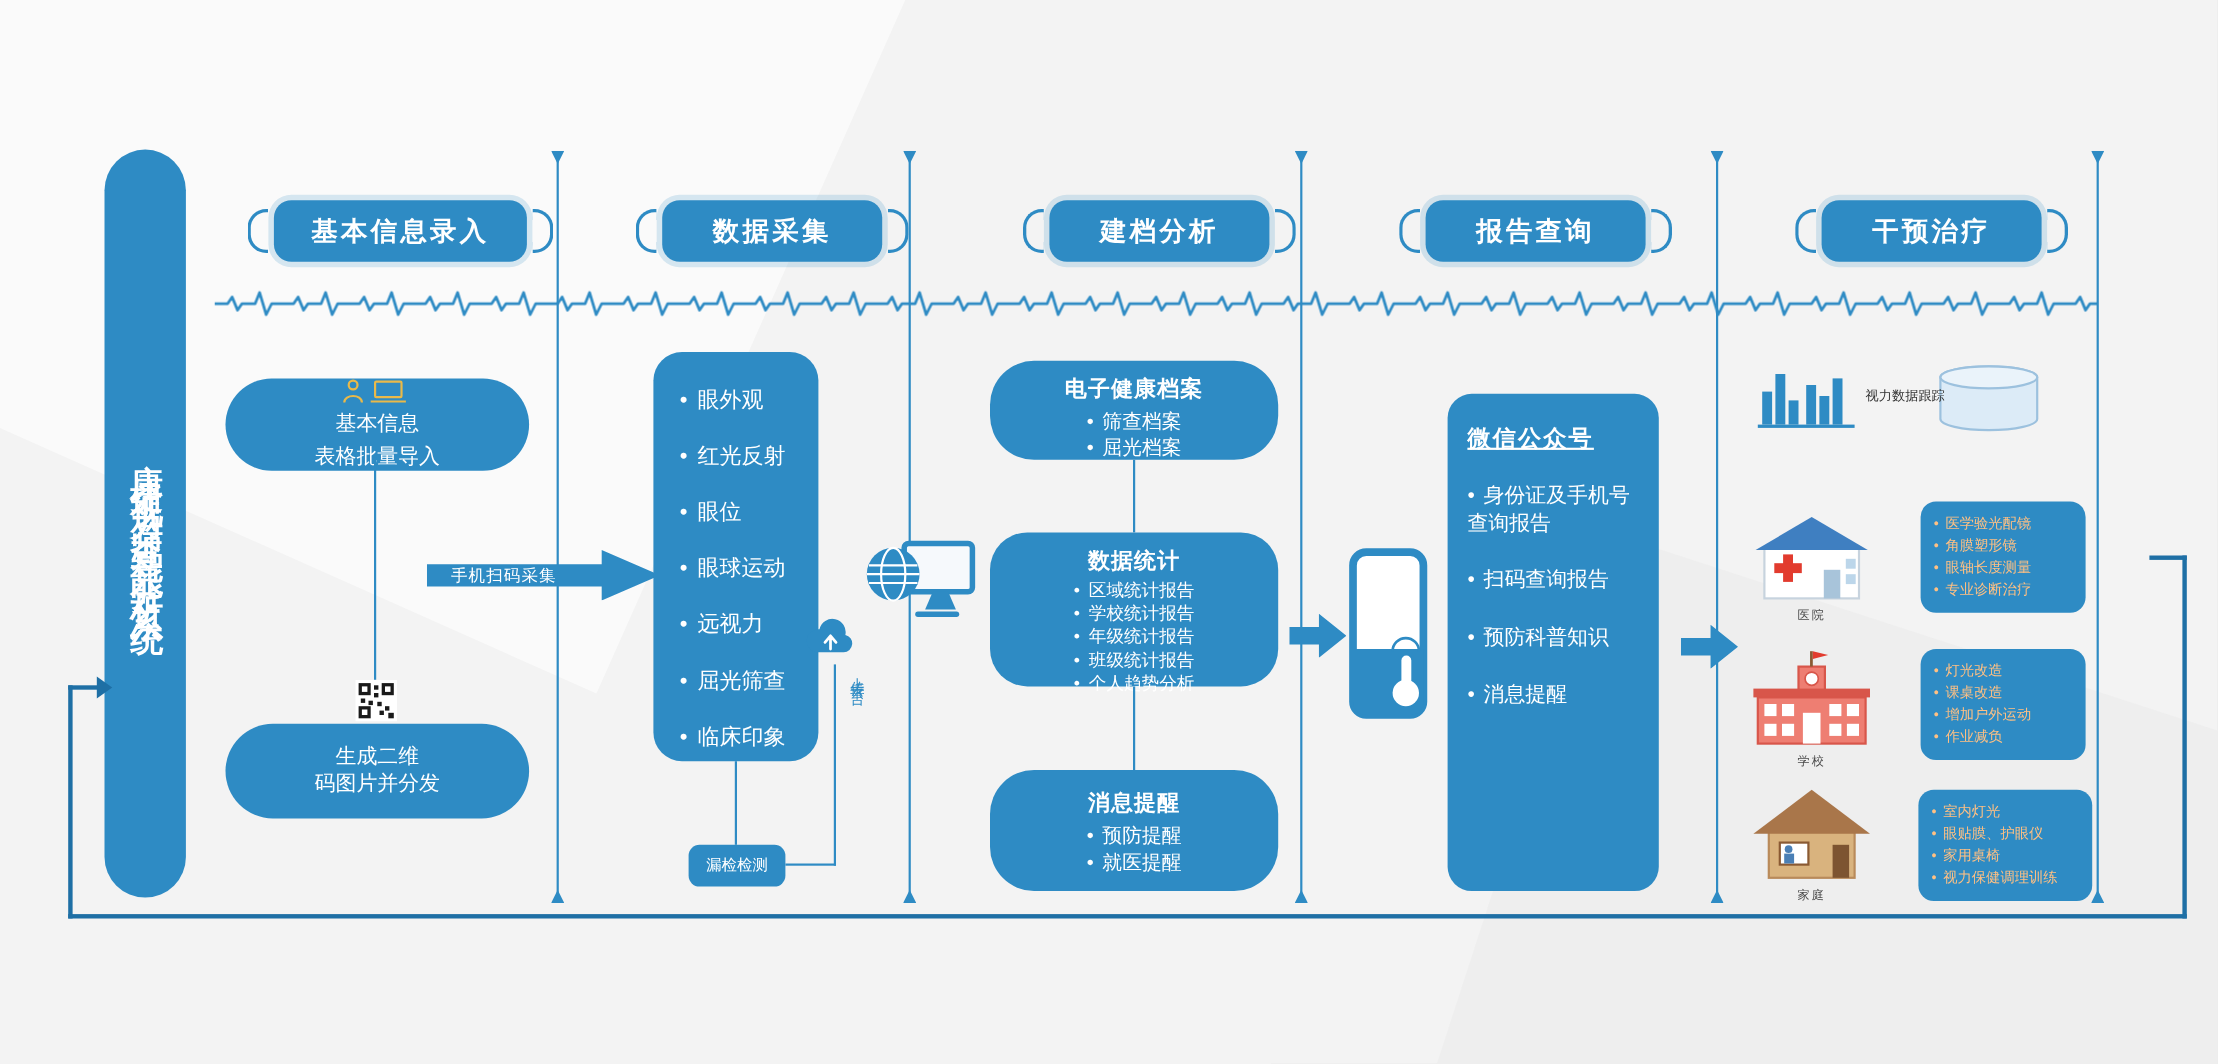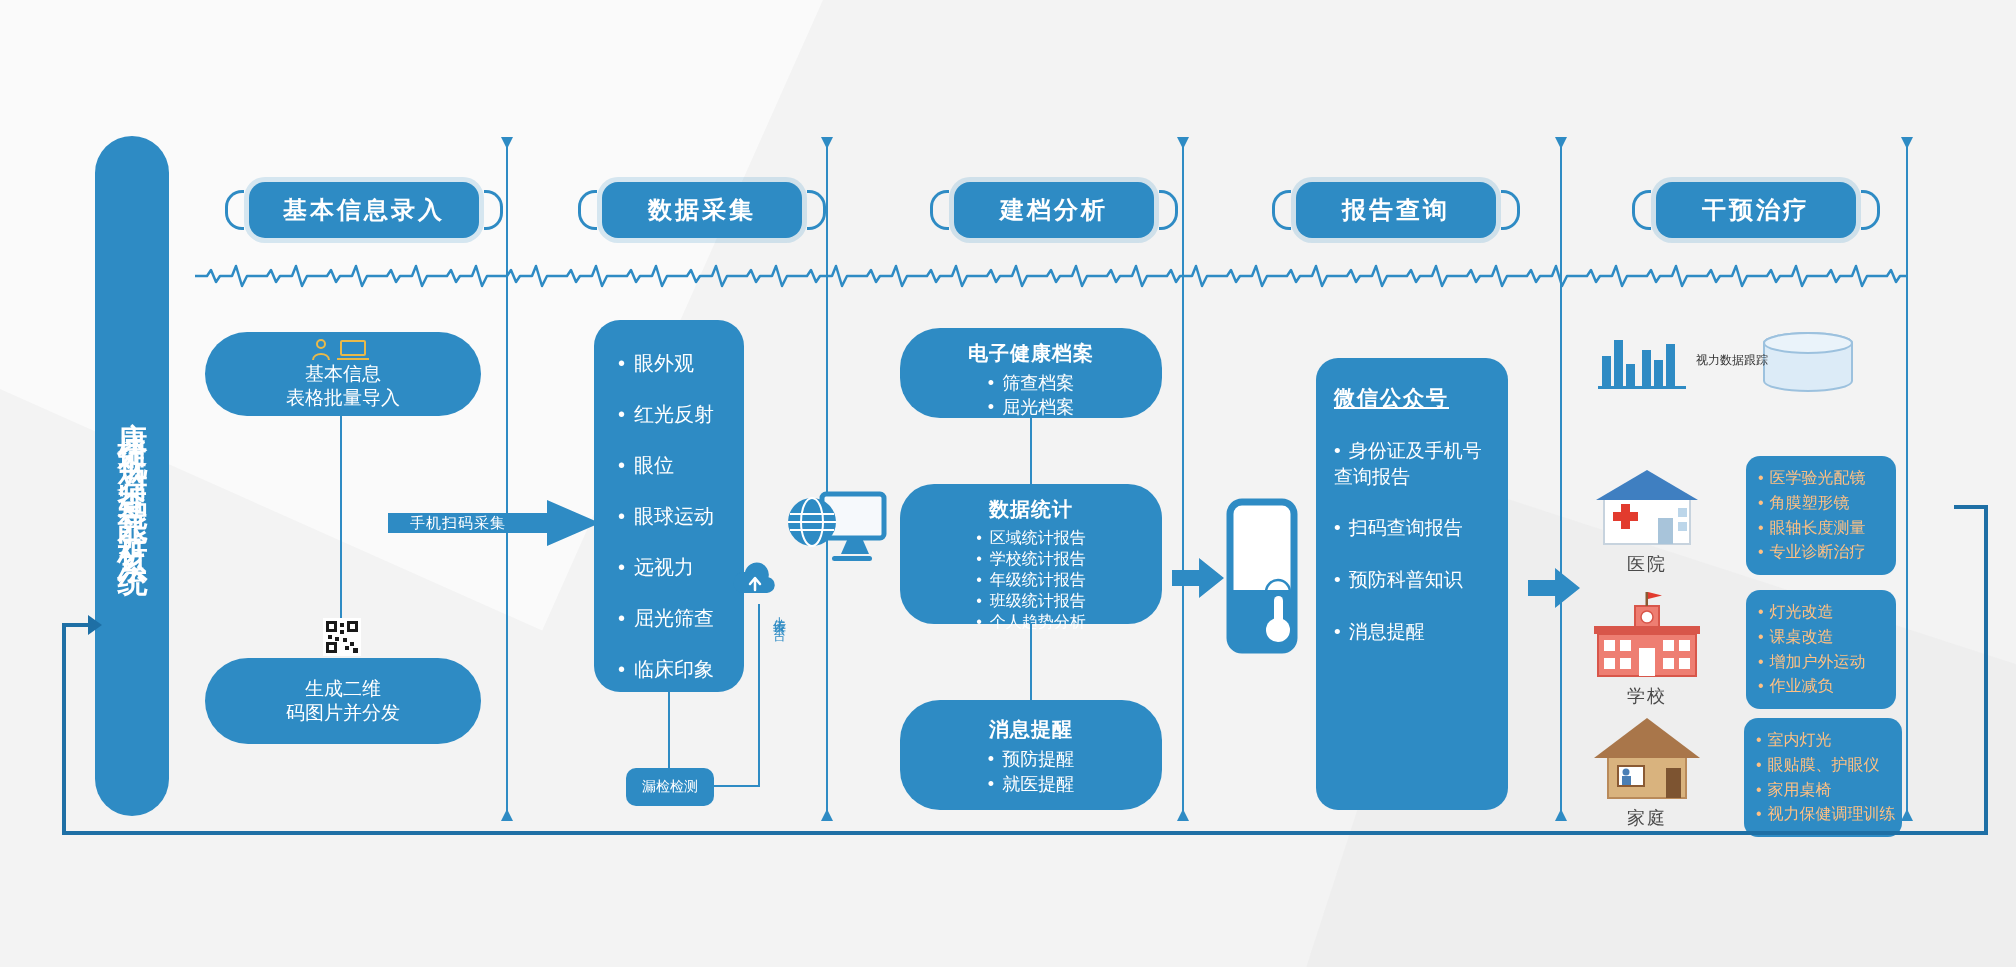--- a/index.html
+++ b/index.html
@@ -62,21 +62,21 @@
   #d1{left:506px;} #d2{left:826px;} #d3{left:1182px;} #d4{left:1560px;} #d5{left:1906px;}
 
   
   .pill{position:absolute;background:var(--primary);border-radius:44px;color:#fff;
     display:flex;flex-direction:column;align-items:center;justify-content:center;text-align:center;}
   .rbox{position:absolute;background:var(--primary);border-radius:18px;color:#fff;}
   .vline{position:absolute;width:2px;background:var(--primary);}
   .hline{position:absolute;height:2px;background:var(--primary);}
 
   
-  #c1-import{left:205px;top:332px;width:276px;height:84px;}
+  #c1-import{left:205px;top:344px;width:276px;height:84px;justify-content:space-between;}
   #c1-import .line{font-size:19px;line-height:1.25;}
   #c1-conn{left:340px;top:416px;height:202px;}
   #c1-qr{position:absolute;left:323px;top:618px;}
   #c1-gen{left:205px;top:658px;width:276px;height:86px;}
   #c1-gen .line{font-size:19px;line-height:1.25;}
   .scan-arrow{
     position:absolute;left:388px;top:500px;width:212px;height:46px;background:var(--primary);
     clip-path:polygon(0 28%,75% 28%,75% 0,100% 50%,75% 100%,75% 72%,0 72%);
     display:flex;align-items:center;color:#fff;font-size:15px;padding-left:22px;letter-spacing:1px;
   }
@@ -120,30 +120,30 @@
   #c4-wechat{left:1316px;top:358px;width:192px;height:452px;border-radius:22px;padding:26px 16px 0 18px;}
   #c4-wechat .box-title{font-size:21px;font-weight:700;text-align:left;letter-spacing:2px;margin-bottom:26px;text-decoration:underline;}
   #c4-wechat li{list-style:none;font-size:19px;line-height:1.35;margin-bottom:26px;}
   #c4-wechat li::before{content:"•";margin-right:8px;}
 
   
   #c5-chart{position:absolute;left:1596px;top:326px;}
   #c5-cyl{position:absolute;left:1760px;top:330px;}
   #c5-cyl-label{position:absolute;left:1684px;top:352px;width:96px;text-align:center;
     font-size:12px;color:#333;}
-  .site-label{position:absolute;text-align:center;font-size:18px;color:#4a4a4a;letter-spacing:2px;}
+  .site-label{position:absolute;text-align:center;font-size:11px;color:#4a4a4a;letter-spacing:2px;}
   #c5-hosp-icon{left:1588px;top:458px;position:absolute;}
   #c5-hosp-label{left:1588px;top:552px;width:118px;}
   #c5-school-icon{left:1586px;top:590px;position:absolute;}
   #c5-school-label{left:1586px;top:684px;width:122px;}
   #c5-home-icon{left:1586px;top:708px;position:absolute;}
   #c5-home-label{left:1586px;top:806px;width:122px;}
   .mini-box{position:absolute;background:var(--primary);border-radius:14px;color:var(--mini-text);
     padding:10px 12px;}
-  .mini-box li{list-style:none;font-size:16px;line-height:1.55;white-space:nowrap;}
+  .mini-box li{list-style:none;font-size:13px;line-height:1.55;white-space:nowrap;}
   .mini-box li::before{content:"•";margin-right:6px;}
   #c5-hosp-box{left:1746px;top:456px;width:150px;}
   #c5-school-box{left:1746px;top:590px;width:150px;}
   #c5-home-box{left:1744px;top:718px;width:158px;}
 
   
   .loop{position:absolute;background:var(--loop);}
   #loop-a{left:62px;top:623px;width:28px;height:4px;}
   #loop-b{left:62px;top:623px;width:4px;height:212px;}
   #loop-c{left:62px;top:831px;width:1926px;height:4px;}

